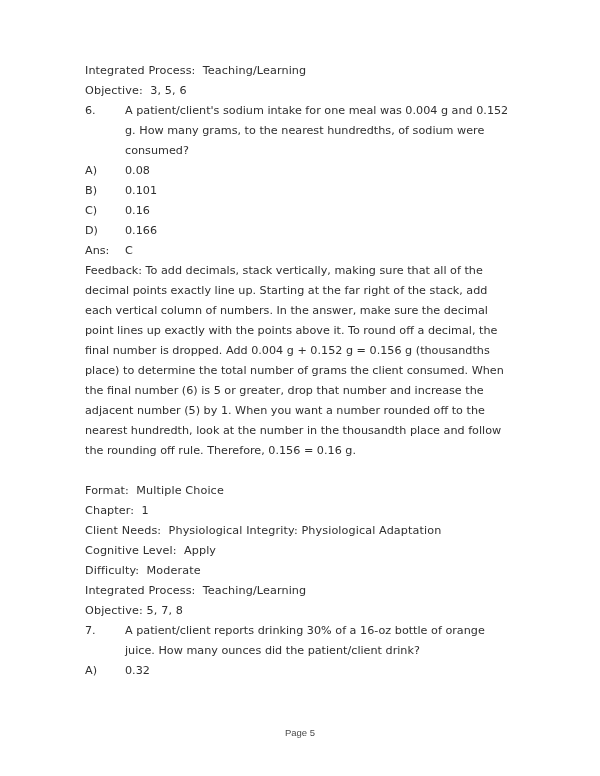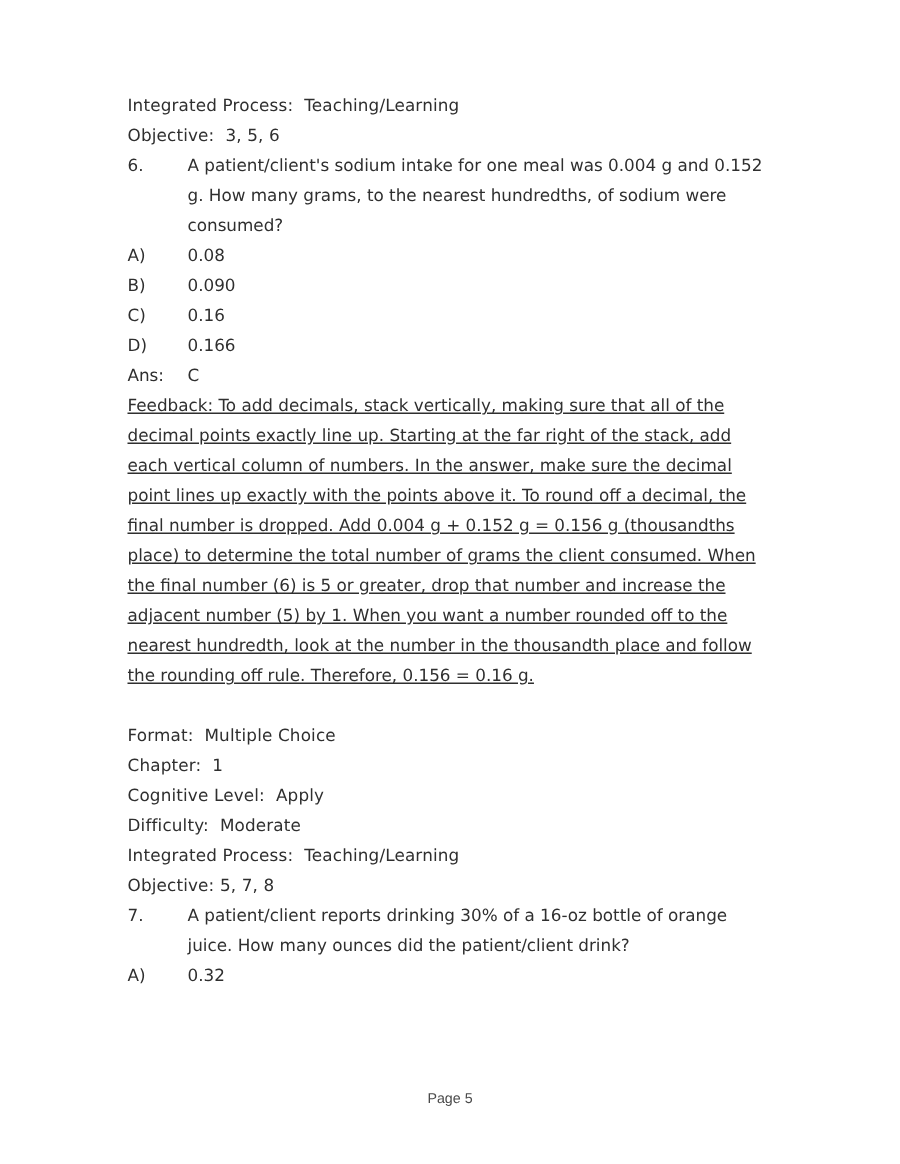--- a/index.html
+++ b/index.html
@@ -37,21 +37,20 @@
     white-space: pre-wrap;
     letter-spacing: 0.01em;
   }
   
   .para {
     font-size: 11.2px;
     line-height: 20px;
     color: #2f2f2f;
     text-align: left;
     margin: 0;
-    text-decoration: underline;
   }
   
   .tabline {
     display: flex;
     font-size: 11.2px;
     line-height: 20px;
     color: #2f2f2f;
   }
   .tabline .lbl {
     width: 40px;
@@ -102,21 +101,21 @@
       <span class="qnum">6.</span>
       <span class="qtext">A patient/client's sodium intake for one meal was 0.004 g and 0.152 g. How many grams, to the nearest hundredths, of sodium were consumed?</span>
     </div>
 
     <div class="tabline">
       <span class="lbl">A)</span>
       <span class="val">0.08</span>
     </div>
     <div class="tabline">
       <span class="lbl">B)</span>
-      <span class="val">0.090</span>
+      <span class="val">0.101</span>
     </div>
     <div class="tabline">
       <span class="lbl">C)</span>
       <span class="val">0.16</span>
     </div>
     <div class="tabline">
       <span class="lbl">D)</span>
       <span class="val">0.166</span>
     </div>
 
@@ -124,20 +123,21 @@
       <span class="lbl">Ans:</span>
       <span class="val">C</span>
     </div>
 
     <p class="para">Feedback: To add decimals, stack vertically, making sure that all of the decimal points exactly line up. Starting at the far right of the stack, add each vertical column of numbers. In the answer, make sure the decimal point lines up exactly with the points above it. To round off a decimal, the final number is dropped. Add 0.004 g + 0.152 g = 0.156 g (thousandths place) to determine the total number of grams the client consumed. When the final number (6) is 5 or greater, drop that number and increase the adjacent number (5) by 1. When you want a number rounded off to the nearest hundredth, look at the number in the thousandth place and follow the rounding off rule. Therefore, 0.156 = 0.16 g.</p>
 
     <div class="blank"></div>
 
     <div class="line">Format:  Multiple Choice</div>
     <div class="line">Chapter:  1</div>
+    <div class="line">Client Needs:  Physiological Integrity: Physiological Adaptation</div>
     <div class="line">Cognitive Level:  Apply</div>
     <div class="line">Difficulty:  Moderate</div>
     <div class="line">Integrated Process:  Teaching/Learning</div>
     <div class="line">Objective: 5, 7, 8</div>
 
     <div class="qline">
       <span class="qnum">7.</span>
       <span class="qtext">A patient/client reports drinking 30% of a 16-oz bottle of orange juice. How many ounces did the patient/client drink?</span>
     </div>
 

